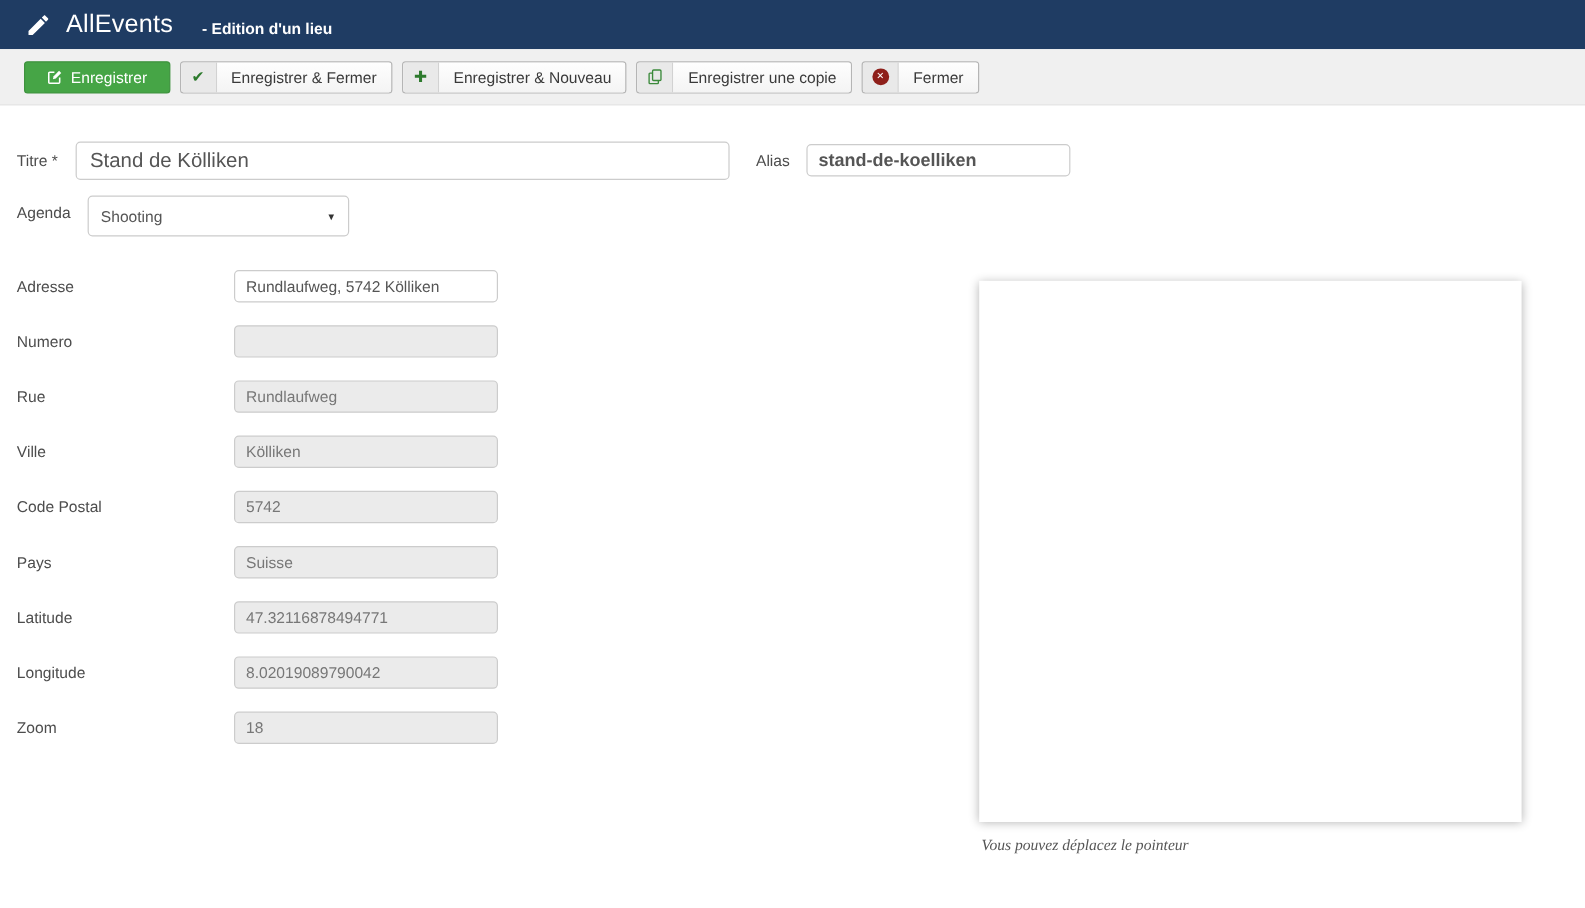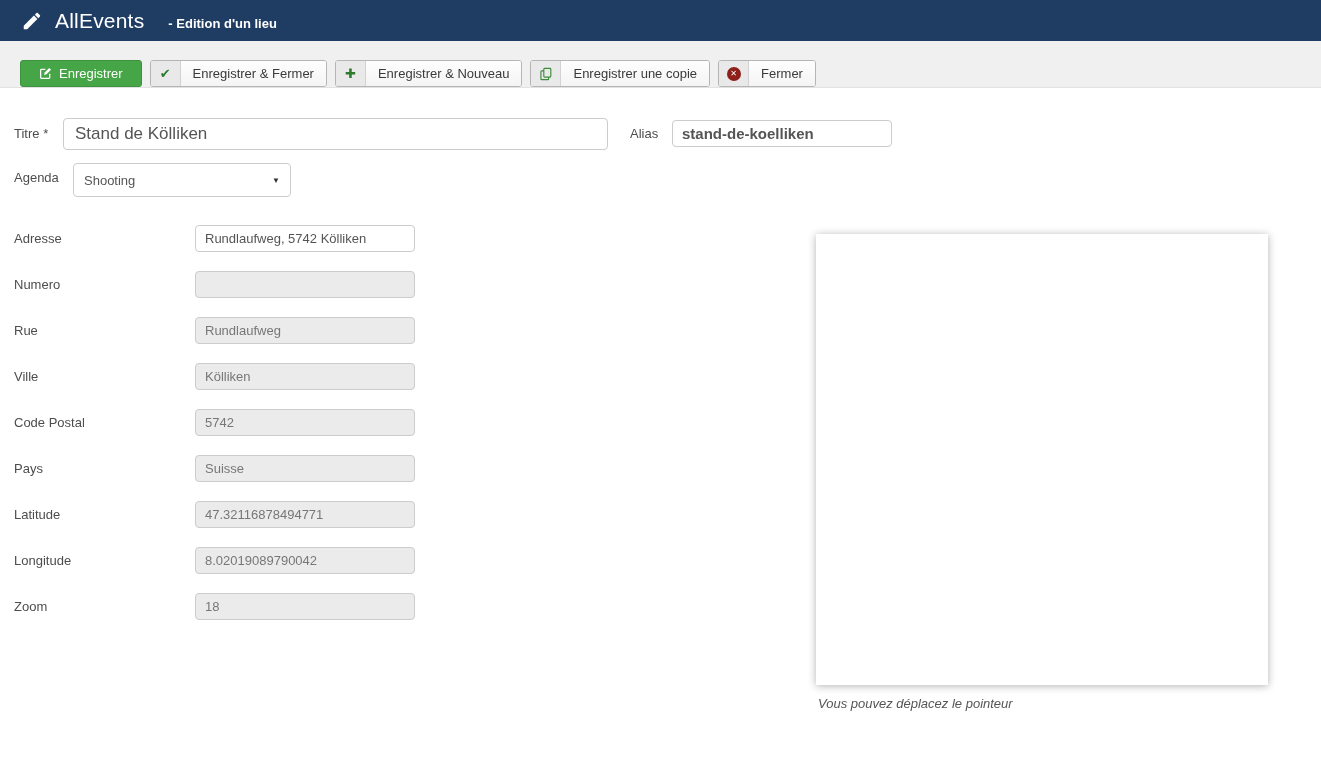--- a/index.html
+++ b/index.html
@@ -10,21 +10,21 @@
   
   .header { position:absolute; top:0; left:0; width:100%; height:41px;
             background:#1f3c63; display:flex; align-items:center; padding-left:21px; }
   .header .pencil { width:22px; height:22px; margin-right:12px; display:flex; align-items:center; }
   .header .app-title { color:#fff; font-size:21px; letter-spacing:0.2px; }
   .header .app-subtitle { color:#fff; font-size:13px; font-weight:bold; margin-left:24px; padding-top:5px; }
 
   
   .toolbar { position:absolute; top:41px; left:0; width:100%; height:47px;
              background:#f0f0f0; border-bottom:1px solid #e2e2e2;
-             display:flex; align-items:flex-end; gap:8px; padding-left:20px; }
+             display:flex; align-items:center; gap:8px; padding-left:20px; }
   button.tbtn { height:27px; border:1px solid #b5b5b5; border-radius:3px; background:#fdfdfd;
                 display:flex; align-items:stretch; padding:0; overflow:hidden; cursor:pointer;
                 font-family:inherit; }
   button.tbtn .ticon { width:30px; background:#e9e9e9; border-right:1px solid #d2d2d2;
                        display:flex; align-items:center; justify-content:center; }
   button.tbtn .tlabel { display:flex; align-items:center; padding:0 12px;
                         font-size:13px; color:#3a3a3a; background:linear-gradient(#fefefe,#f4f4f4); }
   button.tbtn.primary { background:#46a546; border-color:#3e923e;
                         align-items:center; padding:0 18px; gap:7px; }
   button.tbtn.primary .plabel { color:#fff; font-size:13px; }
@@ -56,21 +56,21 @@
   .frow { position:absolute; left:0; height:27px; }
   .frow .flabel { position:absolute; left:14px; top:0; line-height:27px; white-space:nowrap; }
   .frow input { position:absolute; left:195px; top:0; width:220px; height:27px;
                 border:1px solid #ccc; border-radius:4px; padding:0 9px;
                 font-size:13px; color:#555; font-family:inherit; background:#fff; }
   .frow input.ro { background:#ebebeb; color:#777; }
 
   .map-box { position:absolute; left:816px; top:146px; width:452px; height:451px;
              background:#fff; box-shadow:0 1px 8px rgba(0,0,0,0.30); }
   .map-caption { position:absolute; left:818px; top:608px; font-size:13px;
-                 font-style:italic; color:#555; }
+                 font-style:italic; color:#555;font-family:Liberation Serif, serif; }
 </style>
 </head>
 <body>
 
 <div class="page">
 
   <div class="header">
     <span class="pencil">
       <svg viewBox="0 0 24 24" width="22" height="22">
           <path fill="#fff" d="M3 17.2V21h3.8L17.9 9.9l-3.8-3.8L3 17.2zM20.7 7.1c.4-.4.4-1 0-1.4l-2.4-2.4c-.4-.4-1-.4-1.4 0l-1.8 1.8 3.8 3.8 1.8-1.8z"></path>

